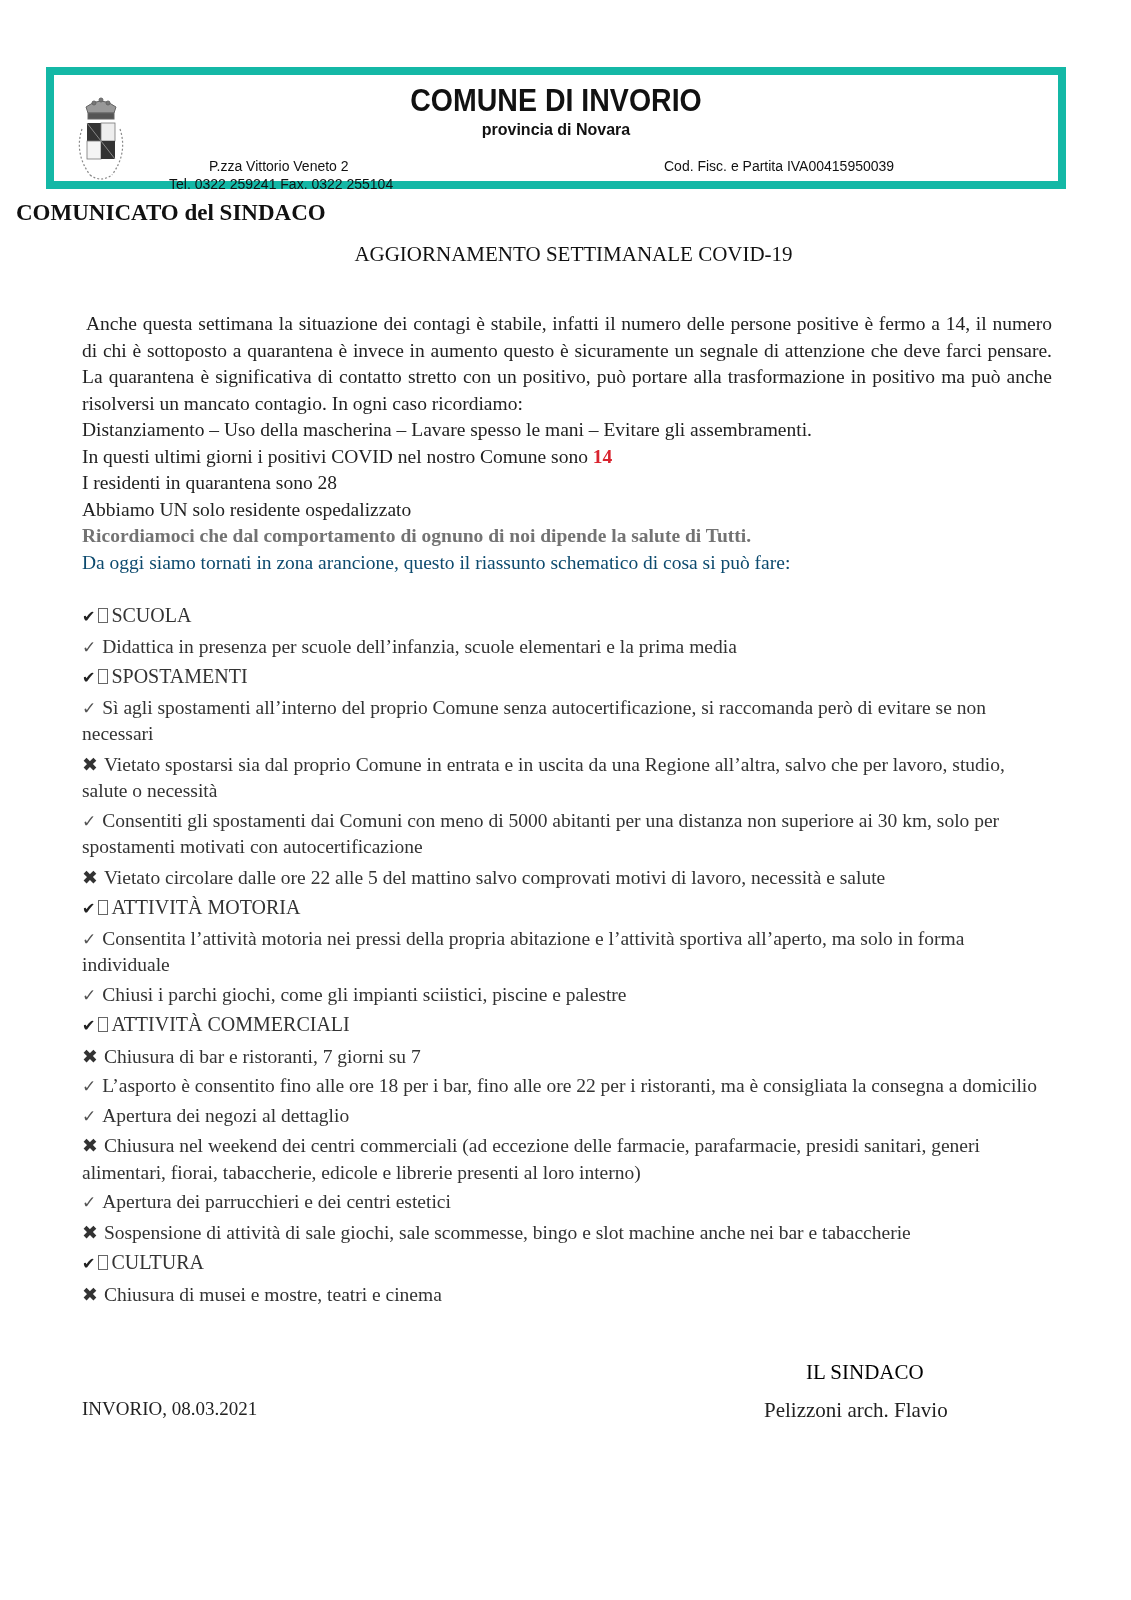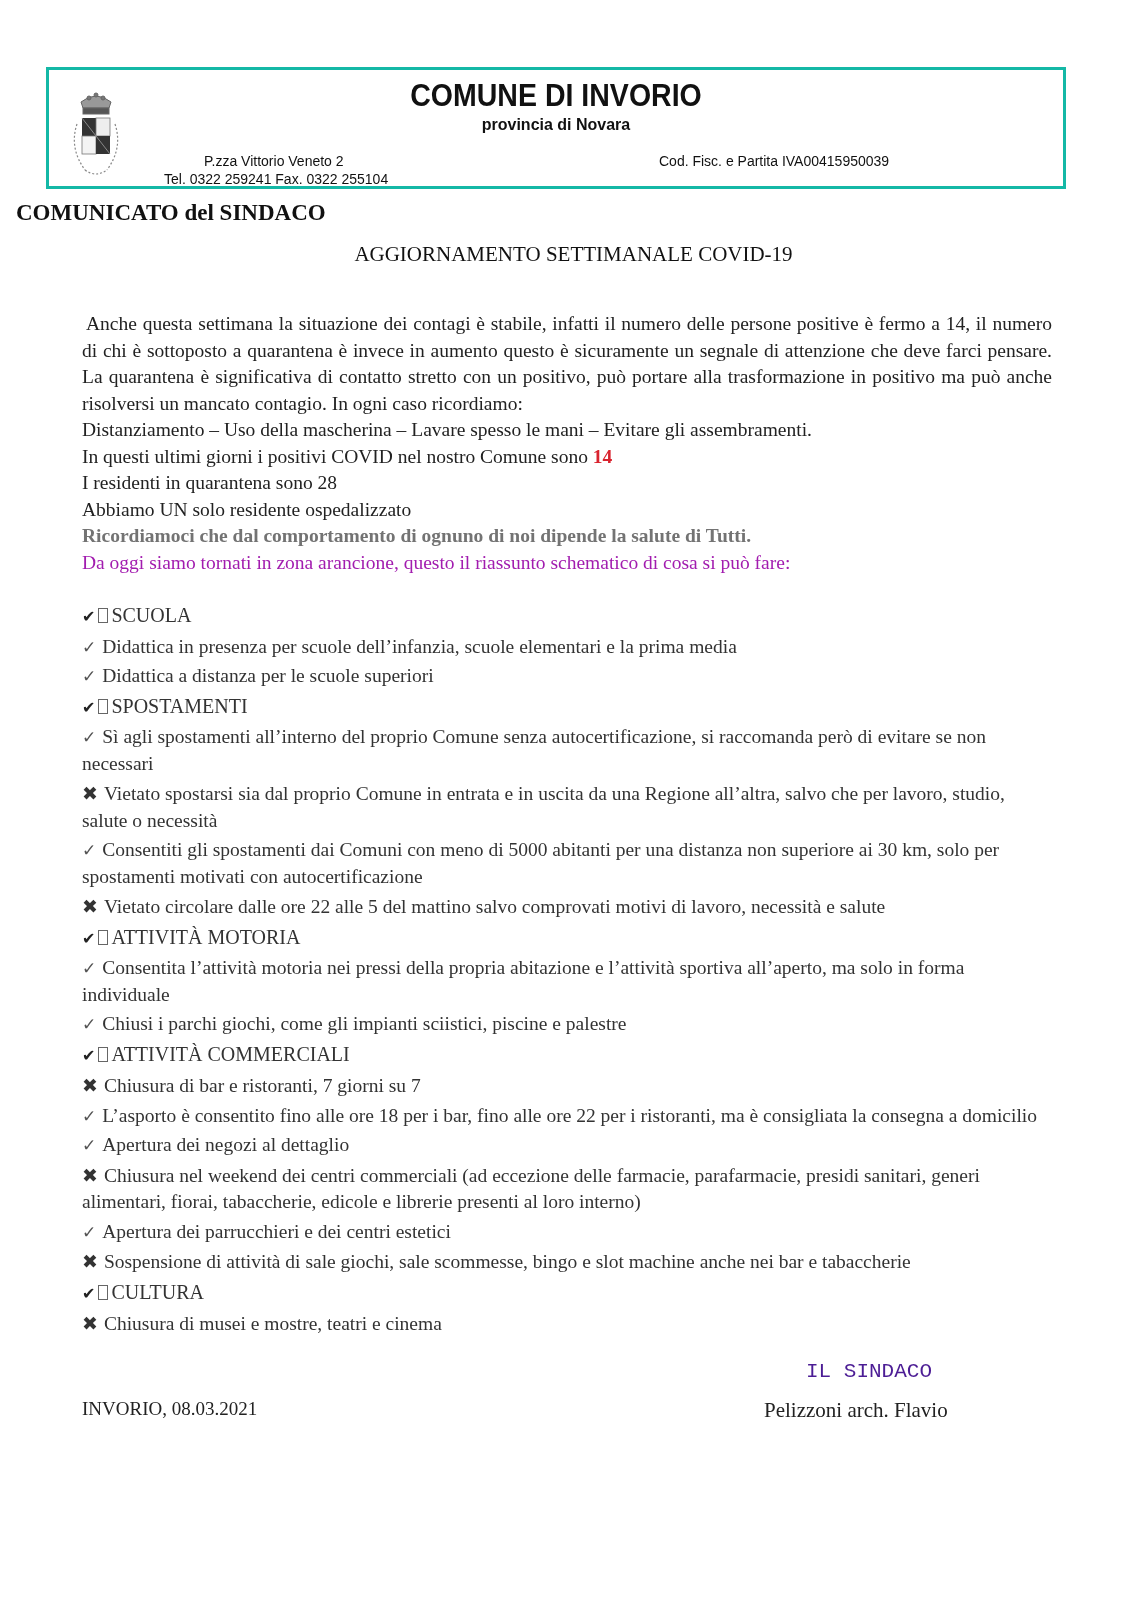--- a/index.html
+++ b/index.html
@@ -1,21 +1,21 @@
 <!DOCTYPE html>
 <html><head>
   <meta charset="utf-8">
   <style>
     html, body { margin: 0; padding: 0; background: #ffffff; }
     body { width: 1131px; height: 1600px; position: relative; overflow: hidden; color: #111; }
     .page { position: absolute; left: 0; top: 0; width: 1131px; height: 1600px; }
 
     .header-box {
       position: absolute; left: 46px; top: 67px; width: 1020px; height: 122px;
-      border: 3px solid #14b8a6; box-sizing: border-box;
+      border: 8px solid #14b8a6; box-sizing: border-box;
     }
     .crest { position: absolute; left: 16px; top: 18px; width: 62px; height: 92px; }
     .hdr-title {
       position: absolute; left: 0; right: 0; top: 8px; text-align: center;
       font-family: "Liberation Sans", sans-serif; font-weight: bold; font-size: 31px;
       letter-spacing: 0px; color: #111; transform: scaleX(0.92);
     }
     .hdr-prov {
       position: absolute; left: 0; right: 0; top: 46px; text-align: center;
       font-family: "Liberation Sans", sans-serif; font-weight: bold; font-size: 16px; color: #111;
@@ -44,39 +44,39 @@
 
     .body-text {
       position: absolute; left: 82px; width: 970px; top: 311px;
       font-family: "Liberation Serif", serif; font-size: 19.5px; line-height: 26.5px;
       color: #222; text-align: justify;
     }
     .body-text p { margin: 0; }
     .intro { text-indent: 4px; }
     .red-num { color: #d9232e; font-weight: bold; }
     .bold-line { font-weight: bold; color: #737373; }
-    .gray-line { color: #a21caf; }
+    .gray-line { color: #0c4a6e; }
 
     .list {
       position: absolute; left: 82px; width: 970px; top: 602px;
       font-family: "Liberation Serif", serif; font-size: 19.5px; color: #333;
     }
     .row { line-height: 26.5px; margin-bottom: 3px; }
     .section { font-size: 20px; }
     .ico-heavy { font-weight: bold; color: #222; }
     .ico-box {
       display: inline-block; width: 10px; height: 15px; border: 1px solid #666;
       margin-right: 3px; vertical-align: -1px; box-sizing: border-box;
     }
     .ico-x { font-family: "DejaVu Sans", sans-serif; font-weight: bold; color: #333; font-size: 19px; }
     .ico-check-outline { font-family: "DejaVu Sans", sans-serif; color: #555; font-size: 17px; }
 
     .sign-title {
-      position: absolute; left: 806px; top: 1360px; font-family: Liberation Mono, monospace;
-      font-size: 21px; color: #4c1d95;
+      position: absolute; left: 806px; top: 1360px; font-family: Liberation Serif, serif;
+      font-size: 21px; color: #000000;
     }
     .sign-name {
       position: absolute; left: 764px; top: 1398px; font-family: "Liberation Serif", serif;
       font-size: 21px; color: #222;
     }
     .place-date {
       position: absolute; left: 82px; top: 1398px; font-family: "Liberation Serif", serif;
       font-size: 19px; color: #222;
     }
   </style>
@@ -121,21 +121,20 @@
     <p><span>In questi ultimi giorni i positivi COVID nel nostro Comune sono </span><span class="red-num">14</span></p>
     <p>I residenti in quarantena sono 28</p>
     <p>Abbiamo UN solo residente ospedalizzato</p>
     <p class="bold-line">Ricordiamoci che dal comportamento di ognuno di noi dipende la salute di Tutti.</p>
     <p class="gray-line">Da oggi siamo tornati in zona arancione, questo il riassunto schematico di cosa si può fare:</p>
   </div>
 
   <div class="list" id="rules-list">
       <div class="row section"><span class="ico-heavy" style="font-family: &quot;DejaVu Sans&quot;, sans-serif; font-size: 16px; margin-right: 3px;">✔</span><span class="ico-box"></span><span>SCUOLA</span></div>
       <div class="row"><span class="ico-check-outline" style="margin-right: 6px;">✓︎</span><span>Didattica in presenza per scuole dell’infanzia, scuole elementari e la prima media</span></div>
-      <div class="row"><span class="ico-check-outline" style="margin-right: 6px;">✓︎</span><span>Didattica a distanza per le scuole superiori</span></div>
       <div class="row section"><span class="ico-heavy" style="font-family: &quot;DejaVu Sans&quot;, sans-serif; font-size: 16px; margin-right: 3px;">✔</span><span class="ico-box"></span><span>SPOSTAMENTI</span></div>
       <div class="row"><span class="ico-check-outline" style="margin-right: 6px;">✓︎</span><span>Sì agli spostamenti all’interno del proprio Comune senza autocertificazione, si raccomanda però di evitare se non necessari</span></div>
       <div class="row"><span class="ico-x" style="margin-right: 6px;">✖</span><span>Vietato spostarsi sia dal proprio Comune in entrata e in uscita da una Regione all’altra, salvo che per lavoro, studio, salute o necessità</span></div>
       <div class="row"><span class="ico-check-outline" style="margin-right: 6px;">✓︎</span><span>Consentiti gli spostamenti dai Comuni con meno di 5000 abitanti per una distanza non superiore ai 30 km, solo per spostamenti motivati con autocertificazione</span></div>
       <div class="row"><span class="ico-x" style="margin-right: 6px;">✖</span><span>Vietato circolare dalle ore 22 alle 5 del mattino salvo comprovati motivi di lavoro, necessità e salute</span></div>
       <div class="row section"><span class="ico-heavy" style="font-family: &quot;DejaVu Sans&quot;, sans-serif; font-size: 16px; margin-right: 3px;">✔</span><span class="ico-box"></span><span>ATTIVITÀ MOTORIA</span></div>
       <div class="row"><span class="ico-check-outline" style="margin-right: 6px;">✓︎</span><span>Consentita l’attività motoria nei pressi della propria abitazione e l’attività sportiva all’aperto, ma solo in forma individuale</span></div>
       <div class="row"><span class="ico-check-outline" style="margin-right: 6px;">✓︎</span><span>Chiusi i parchi giochi, come gli impianti sciistici, piscine e palestre</span></div>
       <div class="row section"><span class="ico-heavy" style="font-family: &quot;DejaVu Sans&quot;, sans-serif; font-size: 16px; margin-right: 3px;">✔</span><span class="ico-box"></span><span>ATTIVITÀ COMMERCIALI</span></div>
       <div class="row"><span class="ico-x" style="margin-right: 6px;">✖</span><span>Chiusura di bar e ristoranti, 7 giorni su 7</span></div>

